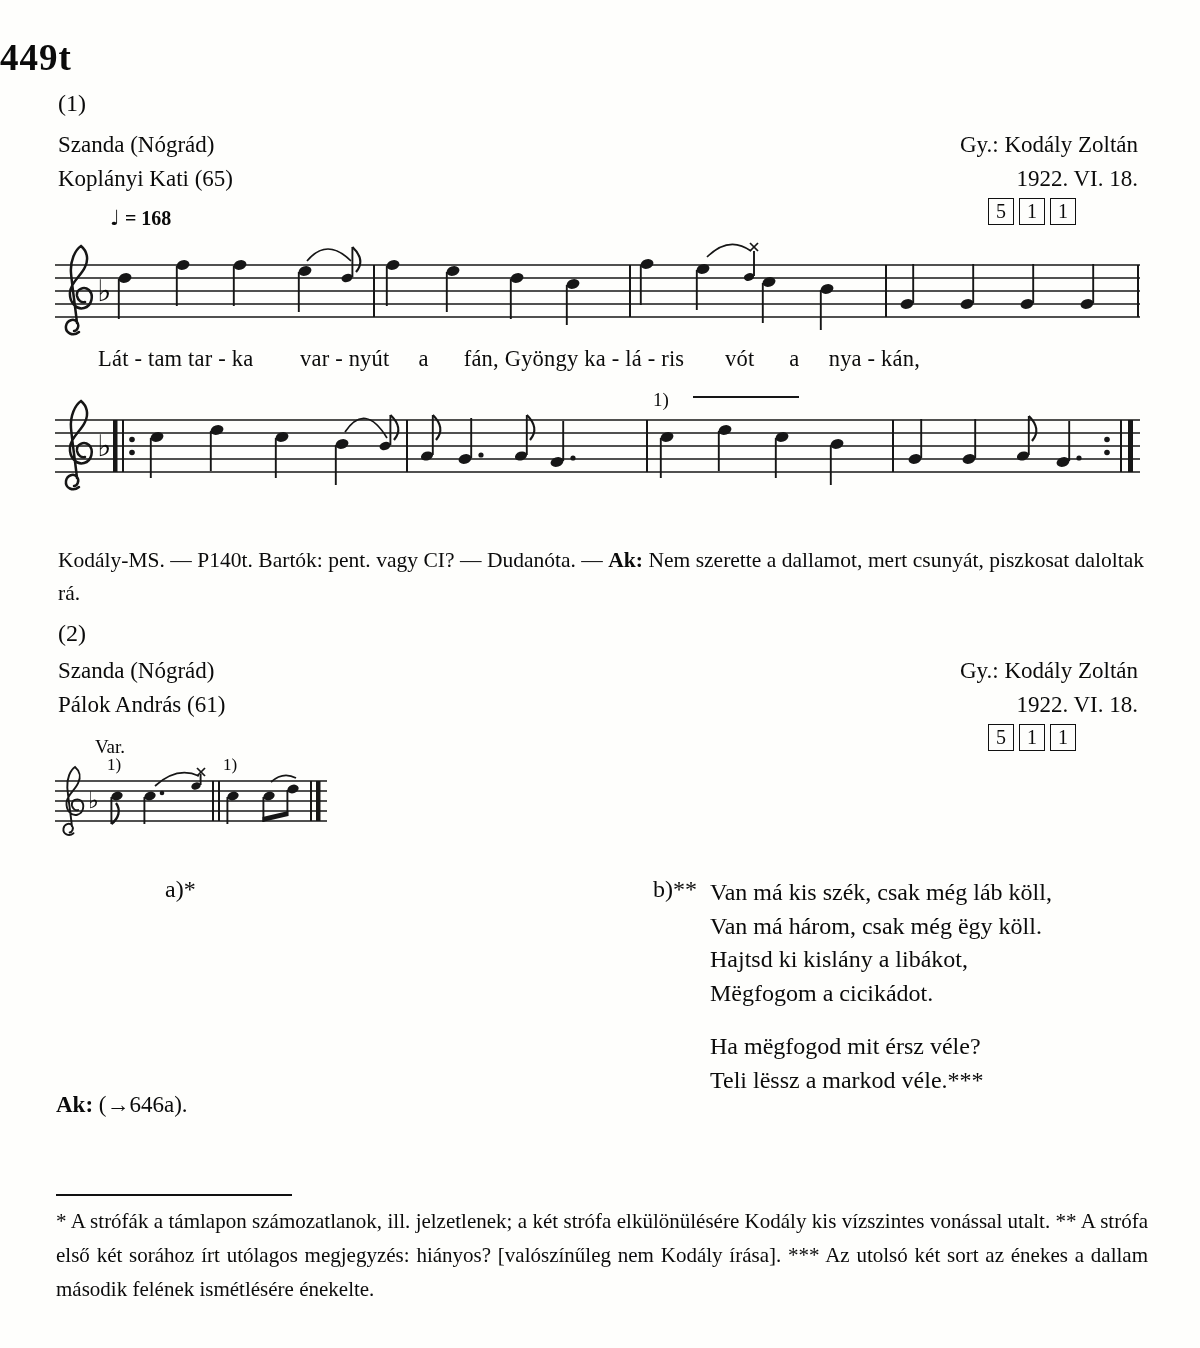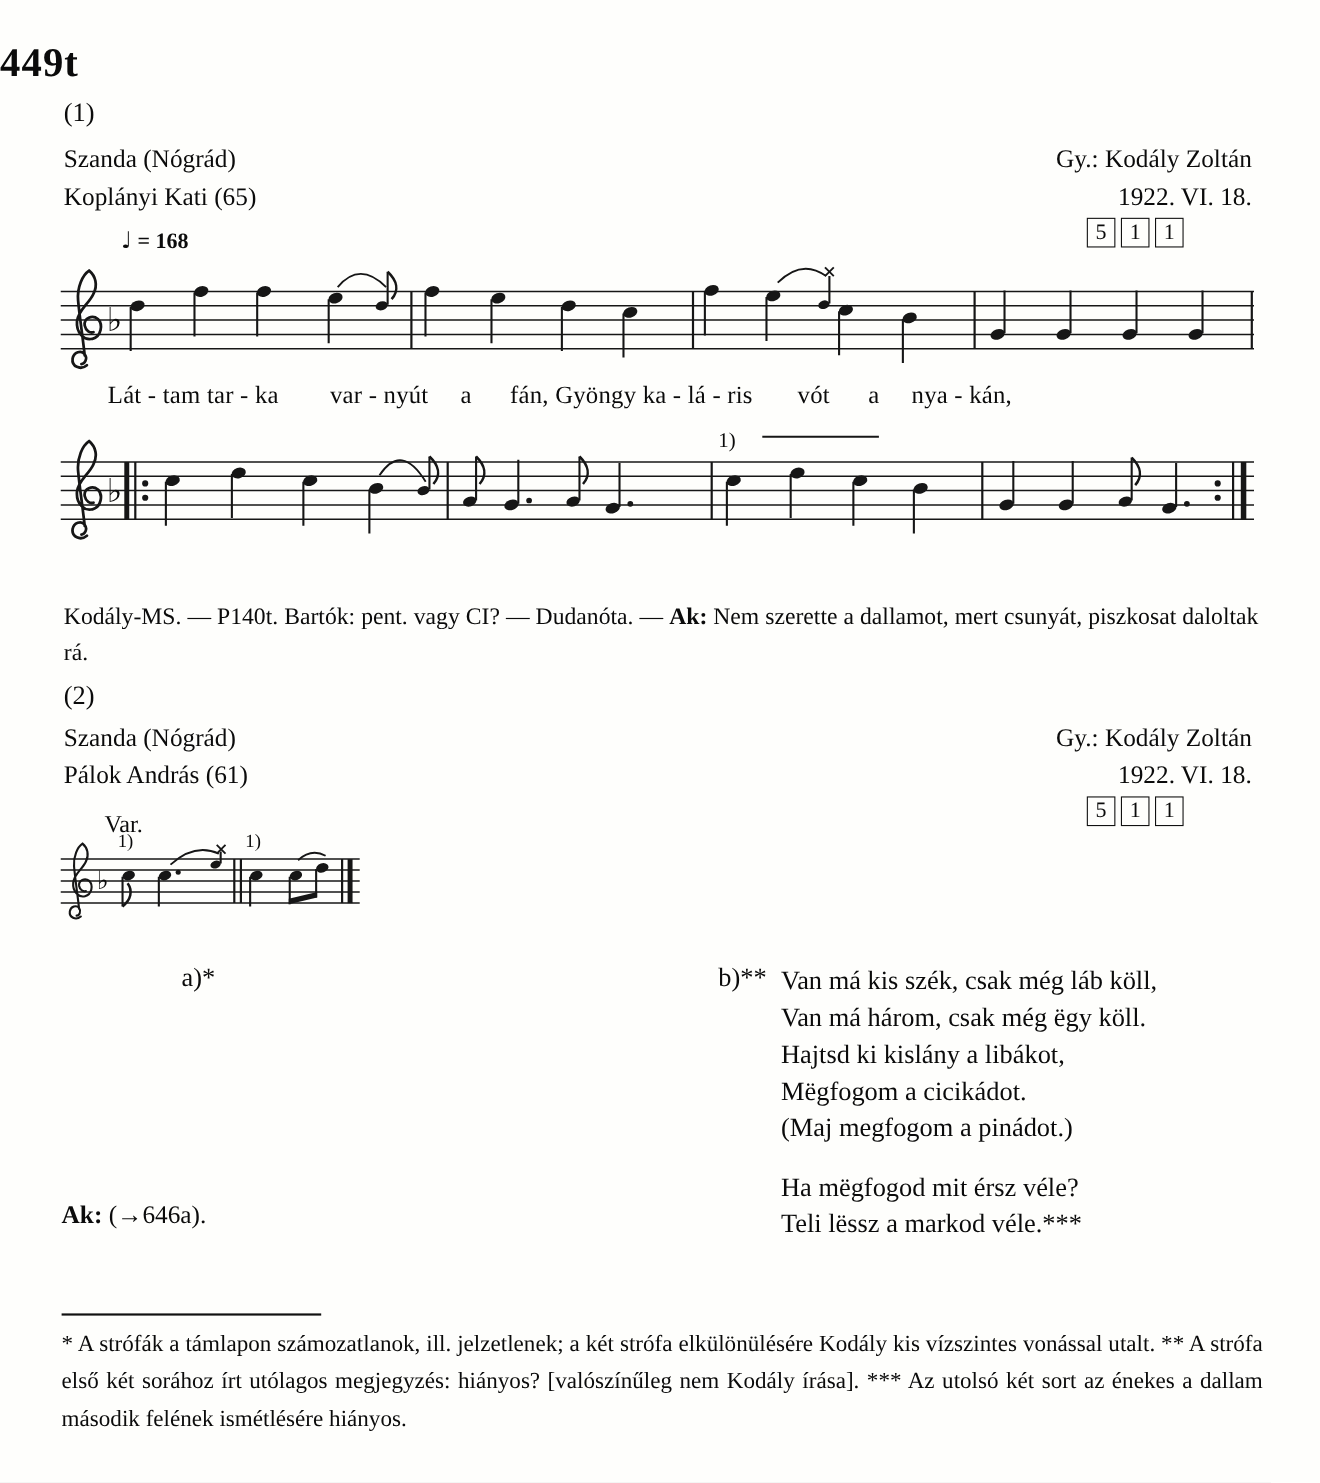--- a/index.html
+++ b/index.html
@@ -15,21 +15,21 @@
   .meta-right{text-align:right;font-size:23px;line-height:34px;}
   .cadence-row{margin-top:2px;padding-right:62px;display:flex;justify-content:flex-end;gap:5px;}
   .cadence-box{display:inline-block;min-width:20px;height:25px;border:1.7px solid #111;
     font-size:20px;line-height:25px;text-align:center;padding:0 2px;}
   .tempo{font-size:20px;font-weight:bold;}
   .tempo .glyph{font-family:"DejaVu Sans",sans-serif;font-size:21px;font-weight:normal;}
   .lyrics{font-size:22.5px;white-space:pre;letter-spacing:0.2px;}
   .para{font-size:21.5px;line-height:33px;text-align:justify;}
   .it{}
   .bd{font-weight:bold;}
-  .varlabel{font-size:22px;}
+  .varlabel{font-size:19px;}
   .verse{font-size:24px;line-height:33.5px;}
   .verse-label{font-size:24px;}
   .akref{font-size:23px;}
   .footrule{height:0;border-top:2.5px solid #111;}
   .footnote{font-size:21px;line-height:34px;text-align:justify;}
   svg .sline{stroke:#161616;stroke-width:1.4;}
   svg .bar{stroke:#161616;stroke-width:2;}
   svg .stem{stroke:#161616;stroke-width:1.9;}
   svg .slur{stroke:#161616;stroke-width:1.7;fill:none;}
   svg .flagp{stroke:#161616;stroke-width:2.3;fill:none;}
@@ -292,27 +292,26 @@
   </svg>
 
   <div class="abs verse-label" style="left:165px;top:876px;">a)*</div>
 
   <div class="abs verse-label" style="left:653px;top:876px;">b)**</div>
   <div class="abs verse" style="left:710px;top:876px;">
     <div>Van má kis szék, csak még láb köll,</div>
     <div>Van má három, csak még ëgy köll.</div>
     <div>Hajtsd ki kislány a libákot,</div>
     <div>Mëgfogom a cicikádot.</div>
-    <div>(Maj megfogom a pinádot.)</div>
     <div style="height:20px;"></div>
     <div>Ha mëgfogod mit érsz véle?</div>
     <div>Teli lëssz a markod véle.***</div>
   </div>
 
   <div class="abs akref" style="left:56px;top:1092px;text-align:right;"><span class="bd">Ak:</span><span> (→646a).</span></div>
 
   <div class="abs footrule" style="left:56px;top:1194px;width:236px;"></div>
 
   <div class="abs footnote" style="left:56px;top:1204px;width:1092px;">
-    <span>* A strófák a támlapon számozatlanok, ill. jelzetlenek; a két strófa elkülönülésére Kodály kis vízszintes vonással utalt. ** A strófa első két sorához írt utólagos megjegyzés: </span><span class="it">hiányos?</span><span> [valószínűleg nem Kodály írása]. *** Az utolsó két sort az énekes a dallam második felének </span><span class="it">ismétlésére</span><span> hiányos.</span>
+    <span>* A strófák a támlapon számozatlanok, ill. jelzetlenek; a két strófa elkülönülésére Kodály kis vízszintes vonással utalt. ** A strófa első két sorához írt utólagos megjegyzés: </span><span class="it">hiányos?</span><span> [valószínűleg nem Kodály írása]. *** Az utolsó két sort az énekes a dallam második felének </span><span class="it">ismétlésére</span><span> énekelte.</span>
   </div>
 
 </div>
 
 </body></html>

